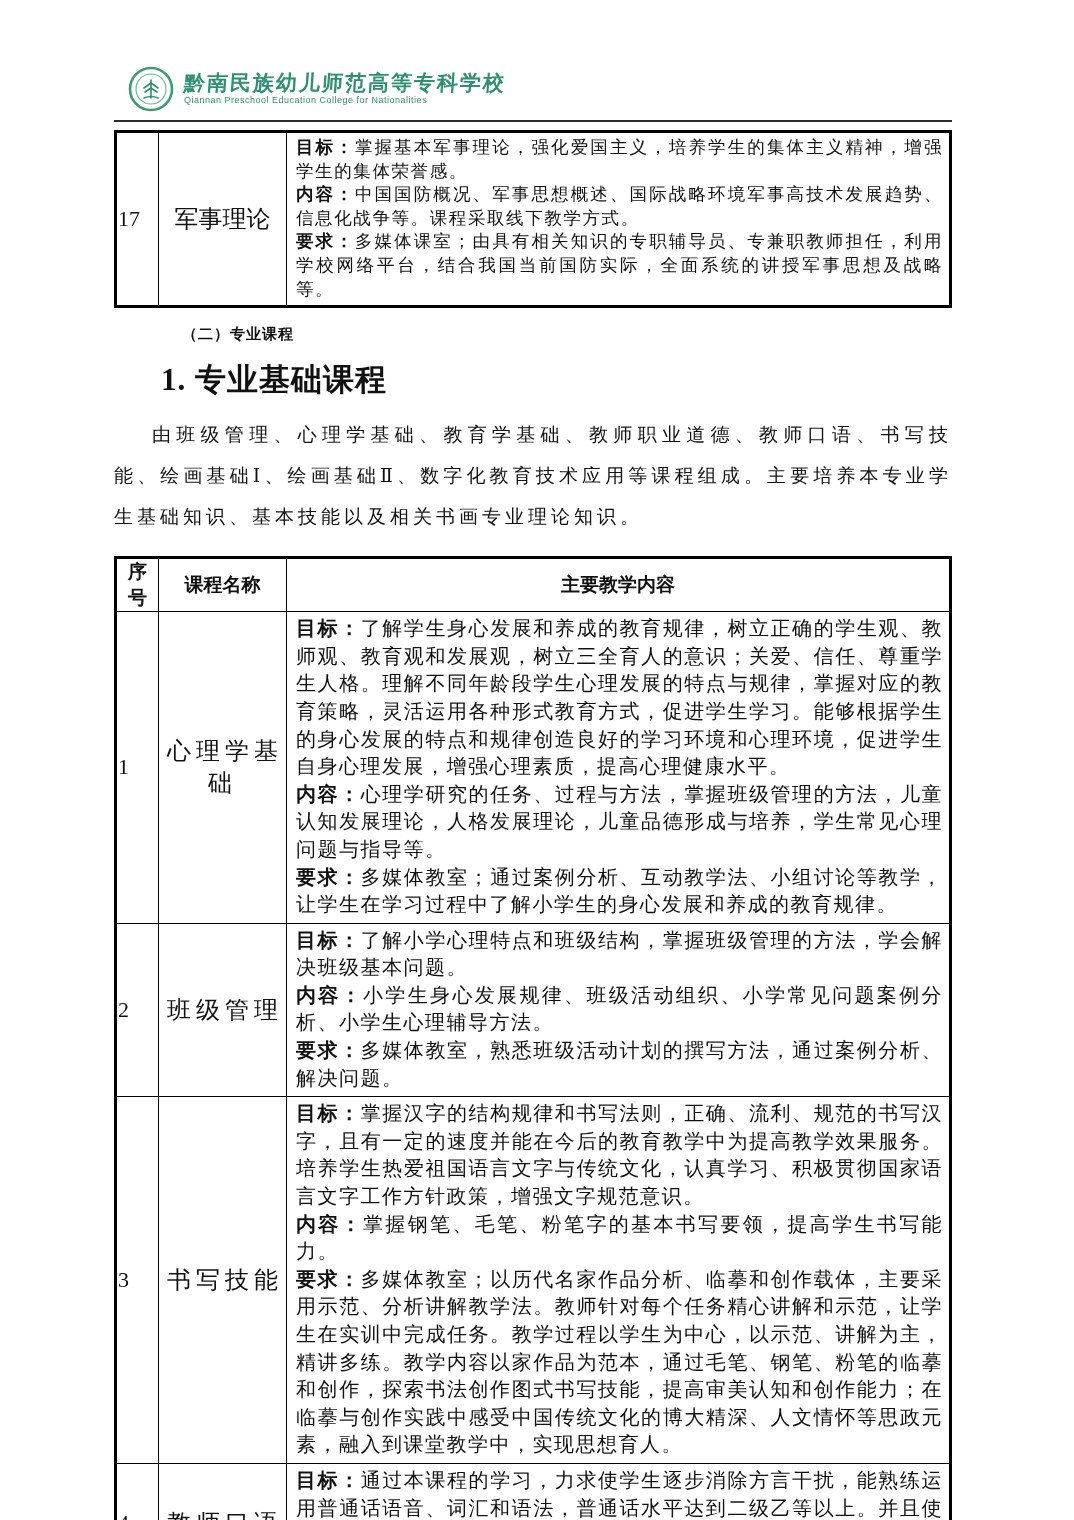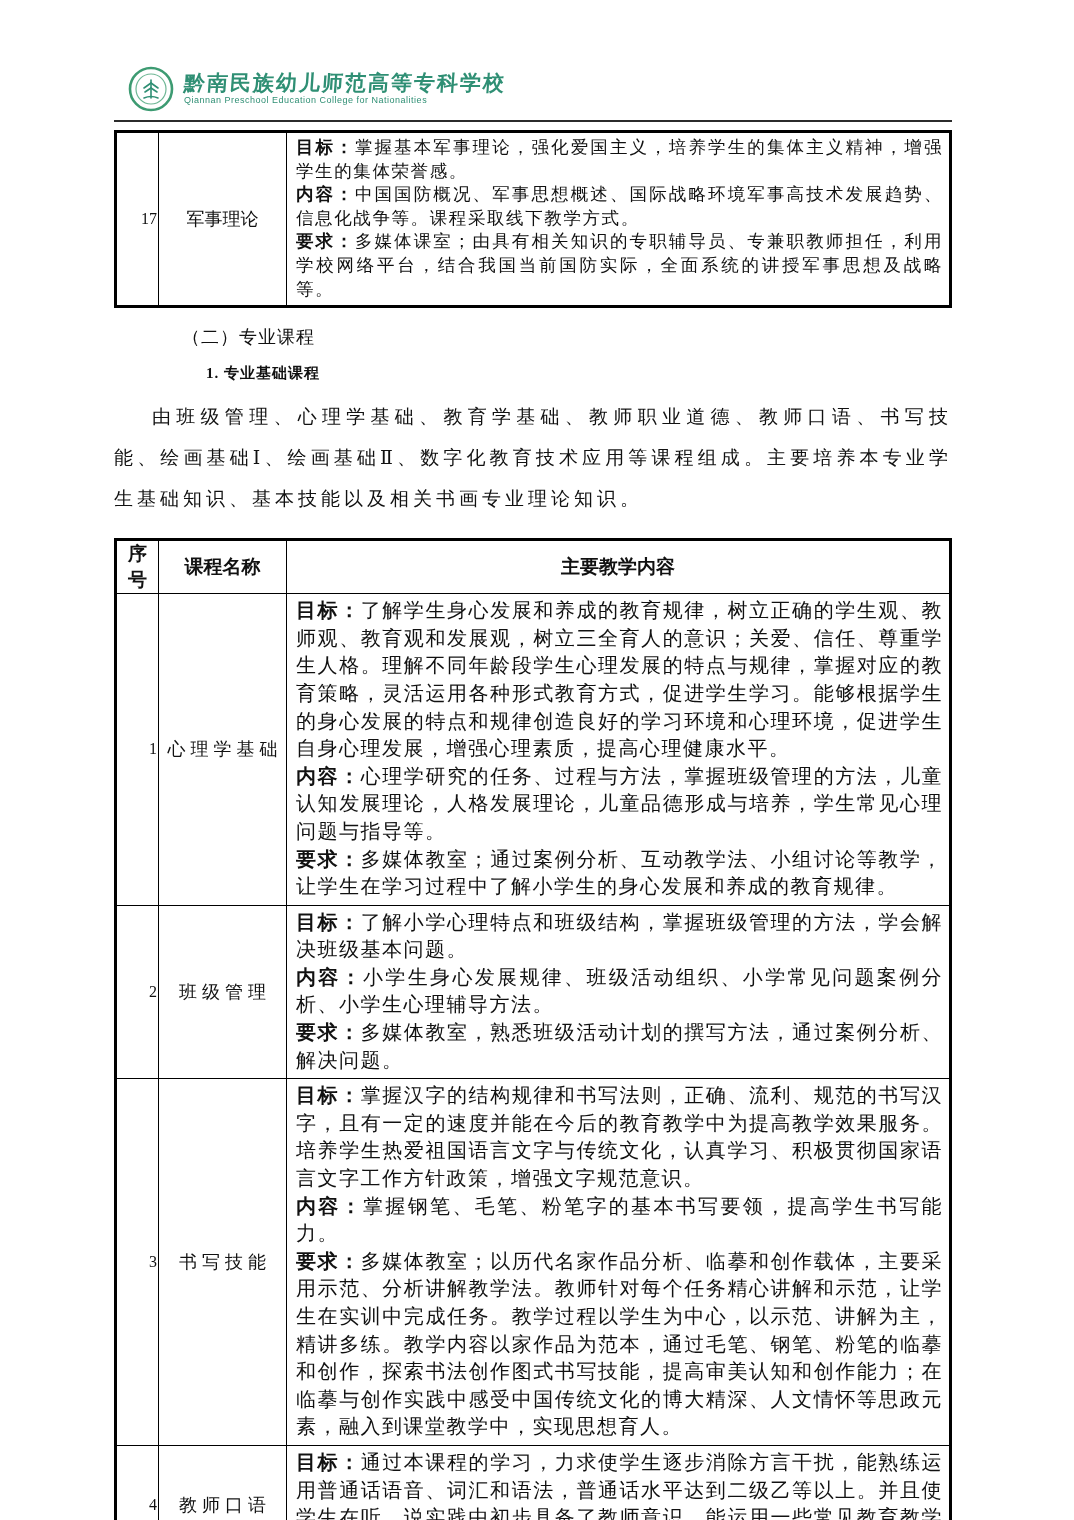--- a/index.html
+++ b/index.html
@@ -19,30 +19,30 @@
   
   .content{position:absolute;left:114px;top:130px;width:838px;}
   
   table{border-collapse:collapse;width:838px;table-layout:fixed;}
   table.t1{border:3px solid #000;}
   table.t2{border:3px solid #000;border-bottom-width:1px;margin-top:19px;}
   td,th{border:1px solid #000;vertical-align:middle;margin-left:44px;}
   col.w-no{width:43px;}
   col.w-name{width:128px;}
   th{font-size:19px;font-weight:bold;height:42px;text-align:center;padding:0 2px;}
-  .c-no{text-align:right;font-size:16px;}
-  .c-name{text-align:center;font-size:18px;}
+  .c-no{text-align:left;font-size:22px;}
+  .c-name{text-align:center;font-size:24px;}
   .t2 .c-name{letter-spacing:5px;text-indent:5px;}
   .c-content{padding:3px 6px 4px 9px;vertical-align:middle;}
   .t1 .c-content .sec{font-size:17.5px;line-height:23.6px;text-align:justify;letter-spacing:1.6px;}
   .t2 .c-content .sec{font-size:20px;line-height:27.6px;text-align:justify;letter-spacing:1.5px;}
   .sec-label{font-weight:bold;}
   
-  .h-section{margin:17px 0 0 68px;font-size:18px;font-weight:normal;letter-spacing:1px;}
-  .h-sub{margin:15px 0 0 92px;font-size:15px;font-weight:bold;letter-spacing:1px;}
+  .h-section{margin:17px 0 0 68px;font-size:15px;font-weight:bold;letter-spacing:1px;}
+  .h-sub{margin:15px 0 0 47px;font-size:31px;font-weight:bold;letter-spacing:1px;}
   .intro{margin-top:13px;font-size:19px;line-height:41px;letter-spacing:4px;
          text-align:justify;text-indent:2em;}
   .green{color:#2f8f74;}
 </style>
 </head>
 <body>
 
 <div class="page">
 
   <div class="hdr">

